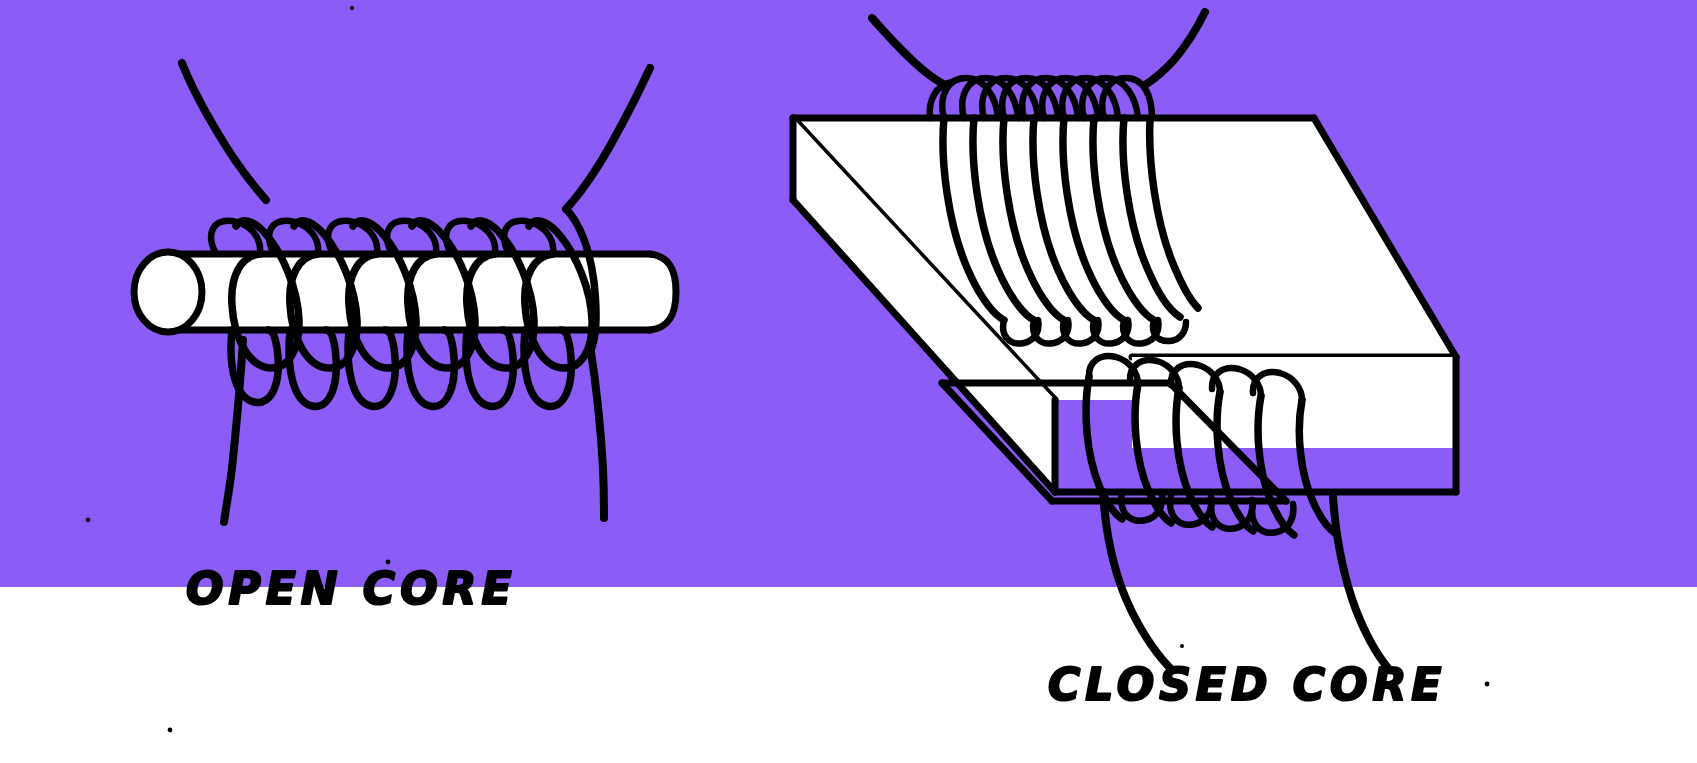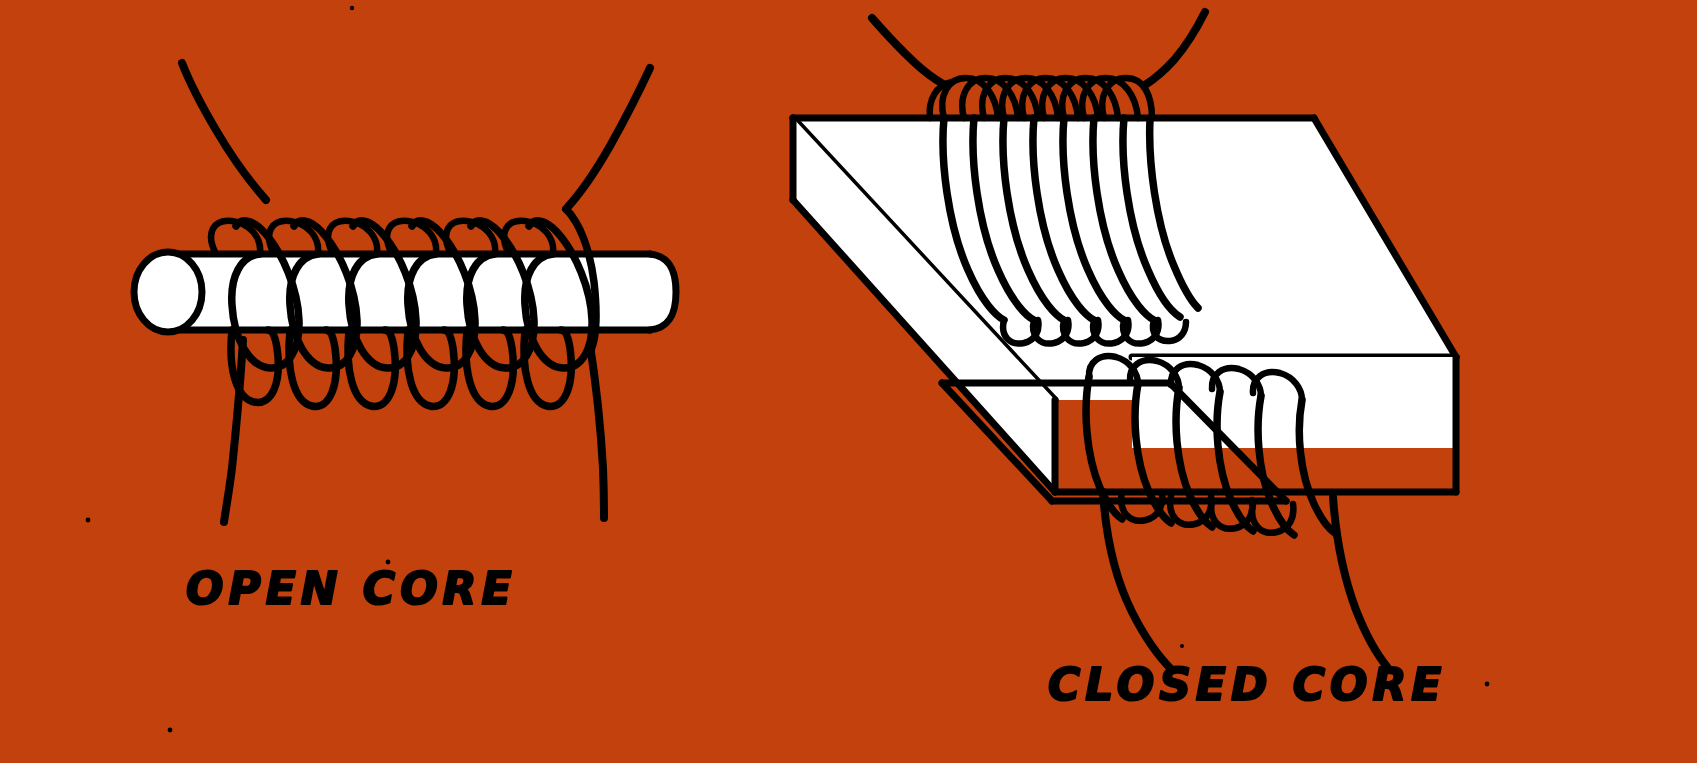--- a/index.html
+++ b/index.html
@@ -10,22 +10,22 @@
   }
   body {
     width: 1697px;
     height: 763px;
     overflow: hidden;
     font-family: "Liberation Sans", sans-serif;
   }
   #figure-root {
     position: relative;
     width: 1697px;
-    height: 763px;
-    background: #c2410c;
+    height: 587px;
+    background: #8b5cf6;
   }
   #figure-svg {
     position: absolute;
     left: 0;
     top: 0;
     width: 1697px;
     height: 763px;
     display: block;
   }
   .ink {

